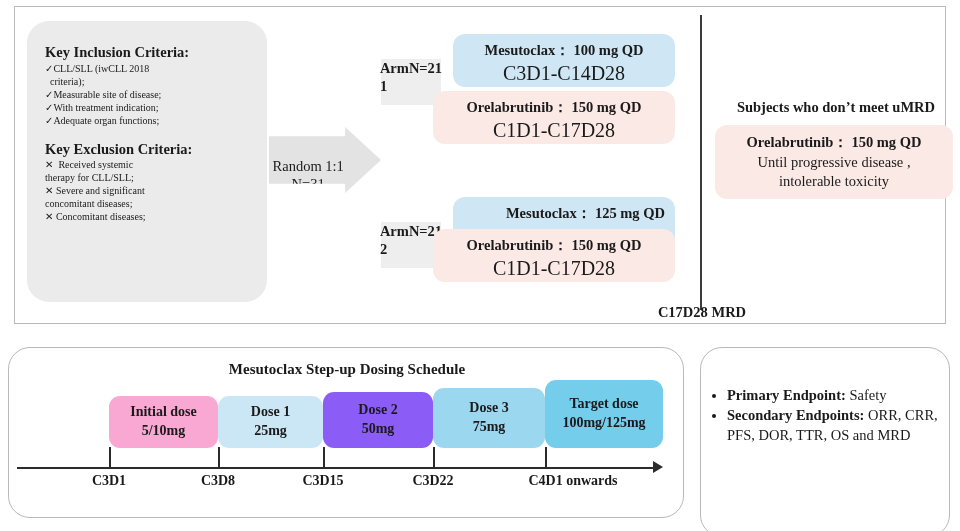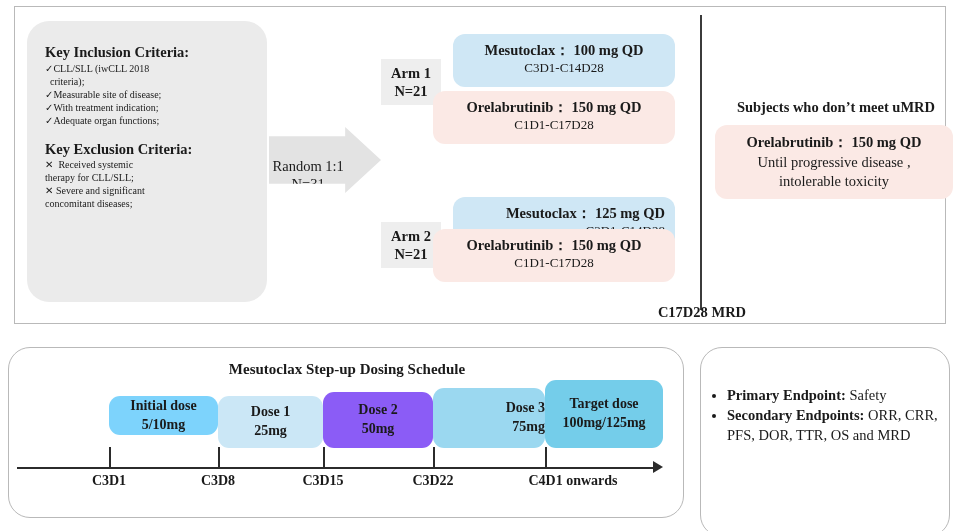--- a/index.html
+++ b/index.html
@@ -21,30 +21,30 @@
 
   
   #random-arrow{position:absolute;left:254px;top:120px;width:112px;height:66px;
      background:#e3e3e3;
      clip-path:polygon(0 14%,68% 14%,68% 0,100% 50%,68% 100%,68% 86%,0 86%);
      display:flex;align-items:flex-end;justify-content:flex-start;}
   #random-arrow .txt{width:70%;text-align:center;font-size:14.5px;line-height:1.25;}
 
   
   .arm-label{position:absolute;width:60px;height:46px;background:#eeeeee;
-     display:flex;flex-direction:column;align-items:center;justify-content:center;
+     display:flex;flex-direction:row;justify-content:center;
      font-weight:bold;font-size:14.5px;line-height:1.25;}
   #arm1-label{left:366px;top:52px;}
   #arm2-label{left:366px;top:215px;}
 
   
   .tx{position:absolute;border-radius:12px;text-align:center;box-sizing:border-box;
       padding:7px 10px;}
   .tx .l1{font-weight:bold;font-size:14.5px;line-height:1.3;}
-  .tx .l2{font-size:13px;line-height:1.3;}
+  .tx .l2{font-size:20px;line-height:1.3;}
   .tx-blue{background:#cfe7f5;}
   .tx-pink{background:#fbe9e5;}
   #a1-mesu{left:438px;top:27px;width:222px;height:53px;}
   #a1-orel{left:418px;top:84px;width:242px;height:53px;}
   #a2-mesu{left:438px;top:190px;width:222px;height:53px;text-align:right;}
   #a2-orel{left:418px;top:222px;width:242px;height:53px;}
 
   
   #divider{position:absolute;left:685px;top:8px;width:2px;height:295px;background:#3b3b3b;}
   #mrd-label{position:absolute;left:622px;top:297px;width:130px;text-align:center;
@@ -89,20 +89,21 @@
   criteria);</div>
     <div class="crit-line">✓Measurable site of disease;</div>
     <div class="crit-line">✓With treatment indication;</div>
     <div class="crit-line">✓Adequate organ functions;</div>
     <div class="gap"></div>
     <div class="crit-head">Key Exclusion Criteria:</div>
     <div class="crit-line">✕  Received systemic
 therapy for CLL/SLL;</div>
     <div class="crit-line">✕ Severe and significant
 concomitant diseases;</div>
+    <div class="crit-line">✕ Concomitant diseases;</div>
   </div>
 
   <div id="random-arrow">
     <div class="txt">
       <div>Random 1:1</div>
       <div>N=31</div>
     </div>
   </div>
 
   <div class="arm-label" id="arm1-label">
@@ -138,33 +139,33 @@
   <div id="umrd-box">
     <div class="l1">Orelabrutinib：  150 mg QD</div>
     <div class="l2">Until progressive disease ,</div>
     <div class="l3">intolerable toxicity</div>
   </div>
 </div>
 
 <div id="schedule-panel" class="panel">
   <div id="sched-title">Mesutoclax Step-up Dosing Schedule</div>
 
-  <div class="dose" id="d0" style="left: 100px; top: 48px; width: 109px; height: 39px; background: #7dd3fc;">
+  <div class="dose" id="d0" style="left: 100px; top: 48px; width: 109px; height: 52px; background: #f9a8d4;">
     <span>Initial dose</span>
     <span>5/10mg</span>
   </div>
   <div class="dose" id="d1" style="left: 209px; top: 48px; width: 105px; height: 52px; background: rgb(203, 231, 246);">
     <span>Dose 1</span>
     <span>25mg</span>
   </div>
   <div class="dose" id="d2" style="left: 314px; top: 44px; width: 110px; height: 56px; background: #8b5cf6;">
     <span>Dose 2</span>
     <span>50mg</span>
   </div>
-  <div class="dose" id="d3" style="left: 424px; top: 40px; width: 112px; height: 60px; background: rgb(155, 216, 240); align-items: flex-end;">
+  <div class="dose" id="d3" style="left: 424px; top: 40px; width: 112px; height: 60px; background: rgb(155, 216, 240);">
     <span>Dose 3</span>
     <span>75mg</span>
   </div>
   <div class="dose" id="d4" style="left: 536px; top: 32px; width: 118px; height: 68px; background: rgb(116, 205, 234);">
     <span>Target dose</span>
     <span>100mg/125mg</span>
   </div>
 
   <div id="axis"></div>
   <div id="axis-head"></div>

